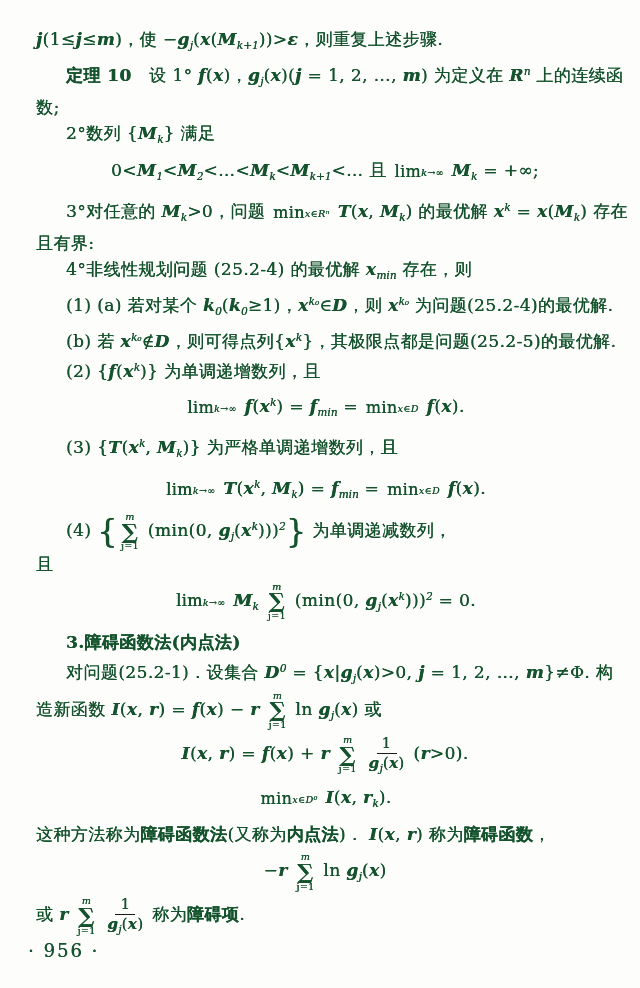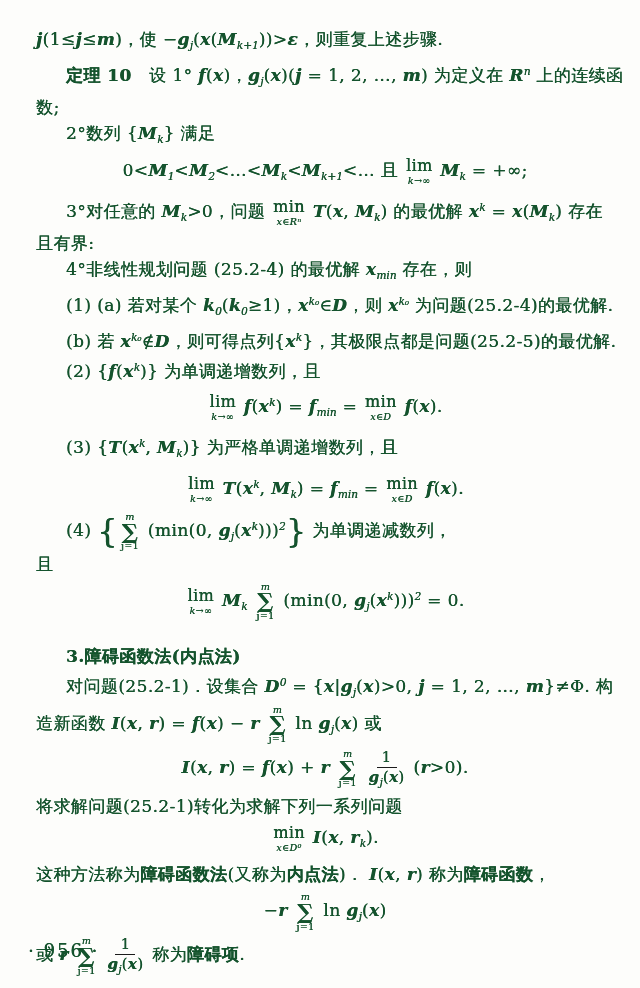--- a/index.html
+++ b/index.html
@@ -15,38 +15,38 @@
   }
   .line{
     font-size:17px;
     line-height:26px;
     letter-spacing:.4px;
     text-shadow:.3px 0 0 currentColor;
     white-space:nowrap;
   }
   .indent{padding-left:30px;}
   .formula{text-align:center;padding:5px 0;white-space:nowrap;}
-  .heading{margin-top:17px;}
+  .heading{margin-top:3px;}
   
   .t-c{font-family:"DejaVu Serif","Liberation Serif",serif;}
   .t-n{font-family:"DejaVu Serif","Liberation Serif",serif;}
   .t-v{font-family:"DejaVu Serif","Liberation Serif",serif;font-style:italic;font-weight:600;}
   .t-b{font-weight:bold;}
   .t-bi{font-weight:bold;font-style:italic;font-family:"DejaVu Serif","Liberation Serif",serif;}
   sub.t-sub,sup.t-sup{
     font-size:10.5px;
     font-style:italic;
     font-family:"DejaVu Serif","Liberation Serif",serif;
     letter-spacing:0;
   }
   sub.t-sub{vertical-align:-4px;}
   sup.t-sup{vertical-align:6px;}
   
   .m-op{
-    display:inline-flex;flex-direction:column;align-items:center;
+    display:inline-flex;flex-direction:row;align-items:center;
     vertical-align:middle;line-height:1;margin:0 2px;
   }
   .m-op-name{font-size:16px;}
   .m-op-under{font-size:9.5px;font-style:italic;margin-top:2px;}
   
   .m-sum{
     display:inline-flex;flex-direction:column;align-items:center;
     vertical-align:middle;line-height:1;margin:0 3px;
   }
   .m-sum-top{font-size:9.5px;font-style:italic;}
@@ -125,21 +125,20 @@
         <span class="m-sum-bot">j=1</span>
       </span><span class="t-n"> ln </span><span class="t-v">g</span><sub class="t-sub">j</sub><span class="t-c">(</span><span class="t-v">x</span><span class="t-c">) 或</span></div>
   <div class="line formula"><span class="t-bi">I</span><span class="t-c">(</span><span class="t-v">x</span><span class="t-c">, </span><span class="t-v">r</span><span class="t-n">) = </span><span class="t-v">f</span><span class="t-c">(</span><span class="t-v">x</span><span class="t-n">) + </span><span class="t-v">r</span><span class="t-c"> </span><span class="m-sum">
         <span class="m-sum-top">m</span>
         <span class="m-sum-sigma">∑</span>
         <span class="m-sum-bot">j=1</span>
       </span><span class="t-c"> </span><span class="m-frac">
         <span class="m-frac-num"><span class="t-n">1</span></span>
         <span class="m-frac-den"><span class="t-v">g</span><sub class="t-sub">j</sub><span class="t-c">(</span><span class="t-v">x</span><span class="t-c">)</span></span>
       </span><span class="t-c"> (</span><span class="t-v">r</span><span class="t-c">&gt;0).</span></div>
-  <div class="line"><span class="t-c">将求解问题(25.2-1)转化为求解下列一系列问题</span></div>
   <div class="line formula"><span class="m-op">
         <span class="m-op-name">min</span>
         <span class="m-op-under">x∈D⁰</span>
       </span><span class="t-c"> </span><span class="t-bi">I</span><span class="t-c">(</span><span class="t-v">x</span><span class="t-c">, </span><span class="t-v">r</span><sub class="t-sub">k</sub><span class="t-c">).</span></div>
   <div class="line"><span class="t-c">这种方法称为</span><span class="t-b">障碍函数法</span><span class="t-c">(又称为</span><span class="t-b">内点法</span><span class="t-c">)． </span><span class="t-bi">I</span><span class="t-c">(</span><span class="t-v">x</span><span class="t-c">, </span><span class="t-v">r</span><span class="t-c">) 称为</span><span class="t-b">障碍函数</span><span class="t-c">，</span></div>
   <div class="line formula"><span class="t-n">−</span><span class="t-v">r</span><span class="t-c"> </span><span class="m-sum">
         <span class="m-sum-top">m</span>
         <span class="m-sum-sigma">∑</span>
         <span class="m-sum-bot">j=1</span>
       </span><span class="t-n"> ln </span><span class="t-v">g</span><sub class="t-sub">j</sub><span class="t-c">(</span><span class="t-v">x</span><span class="t-c">)</span></div>

